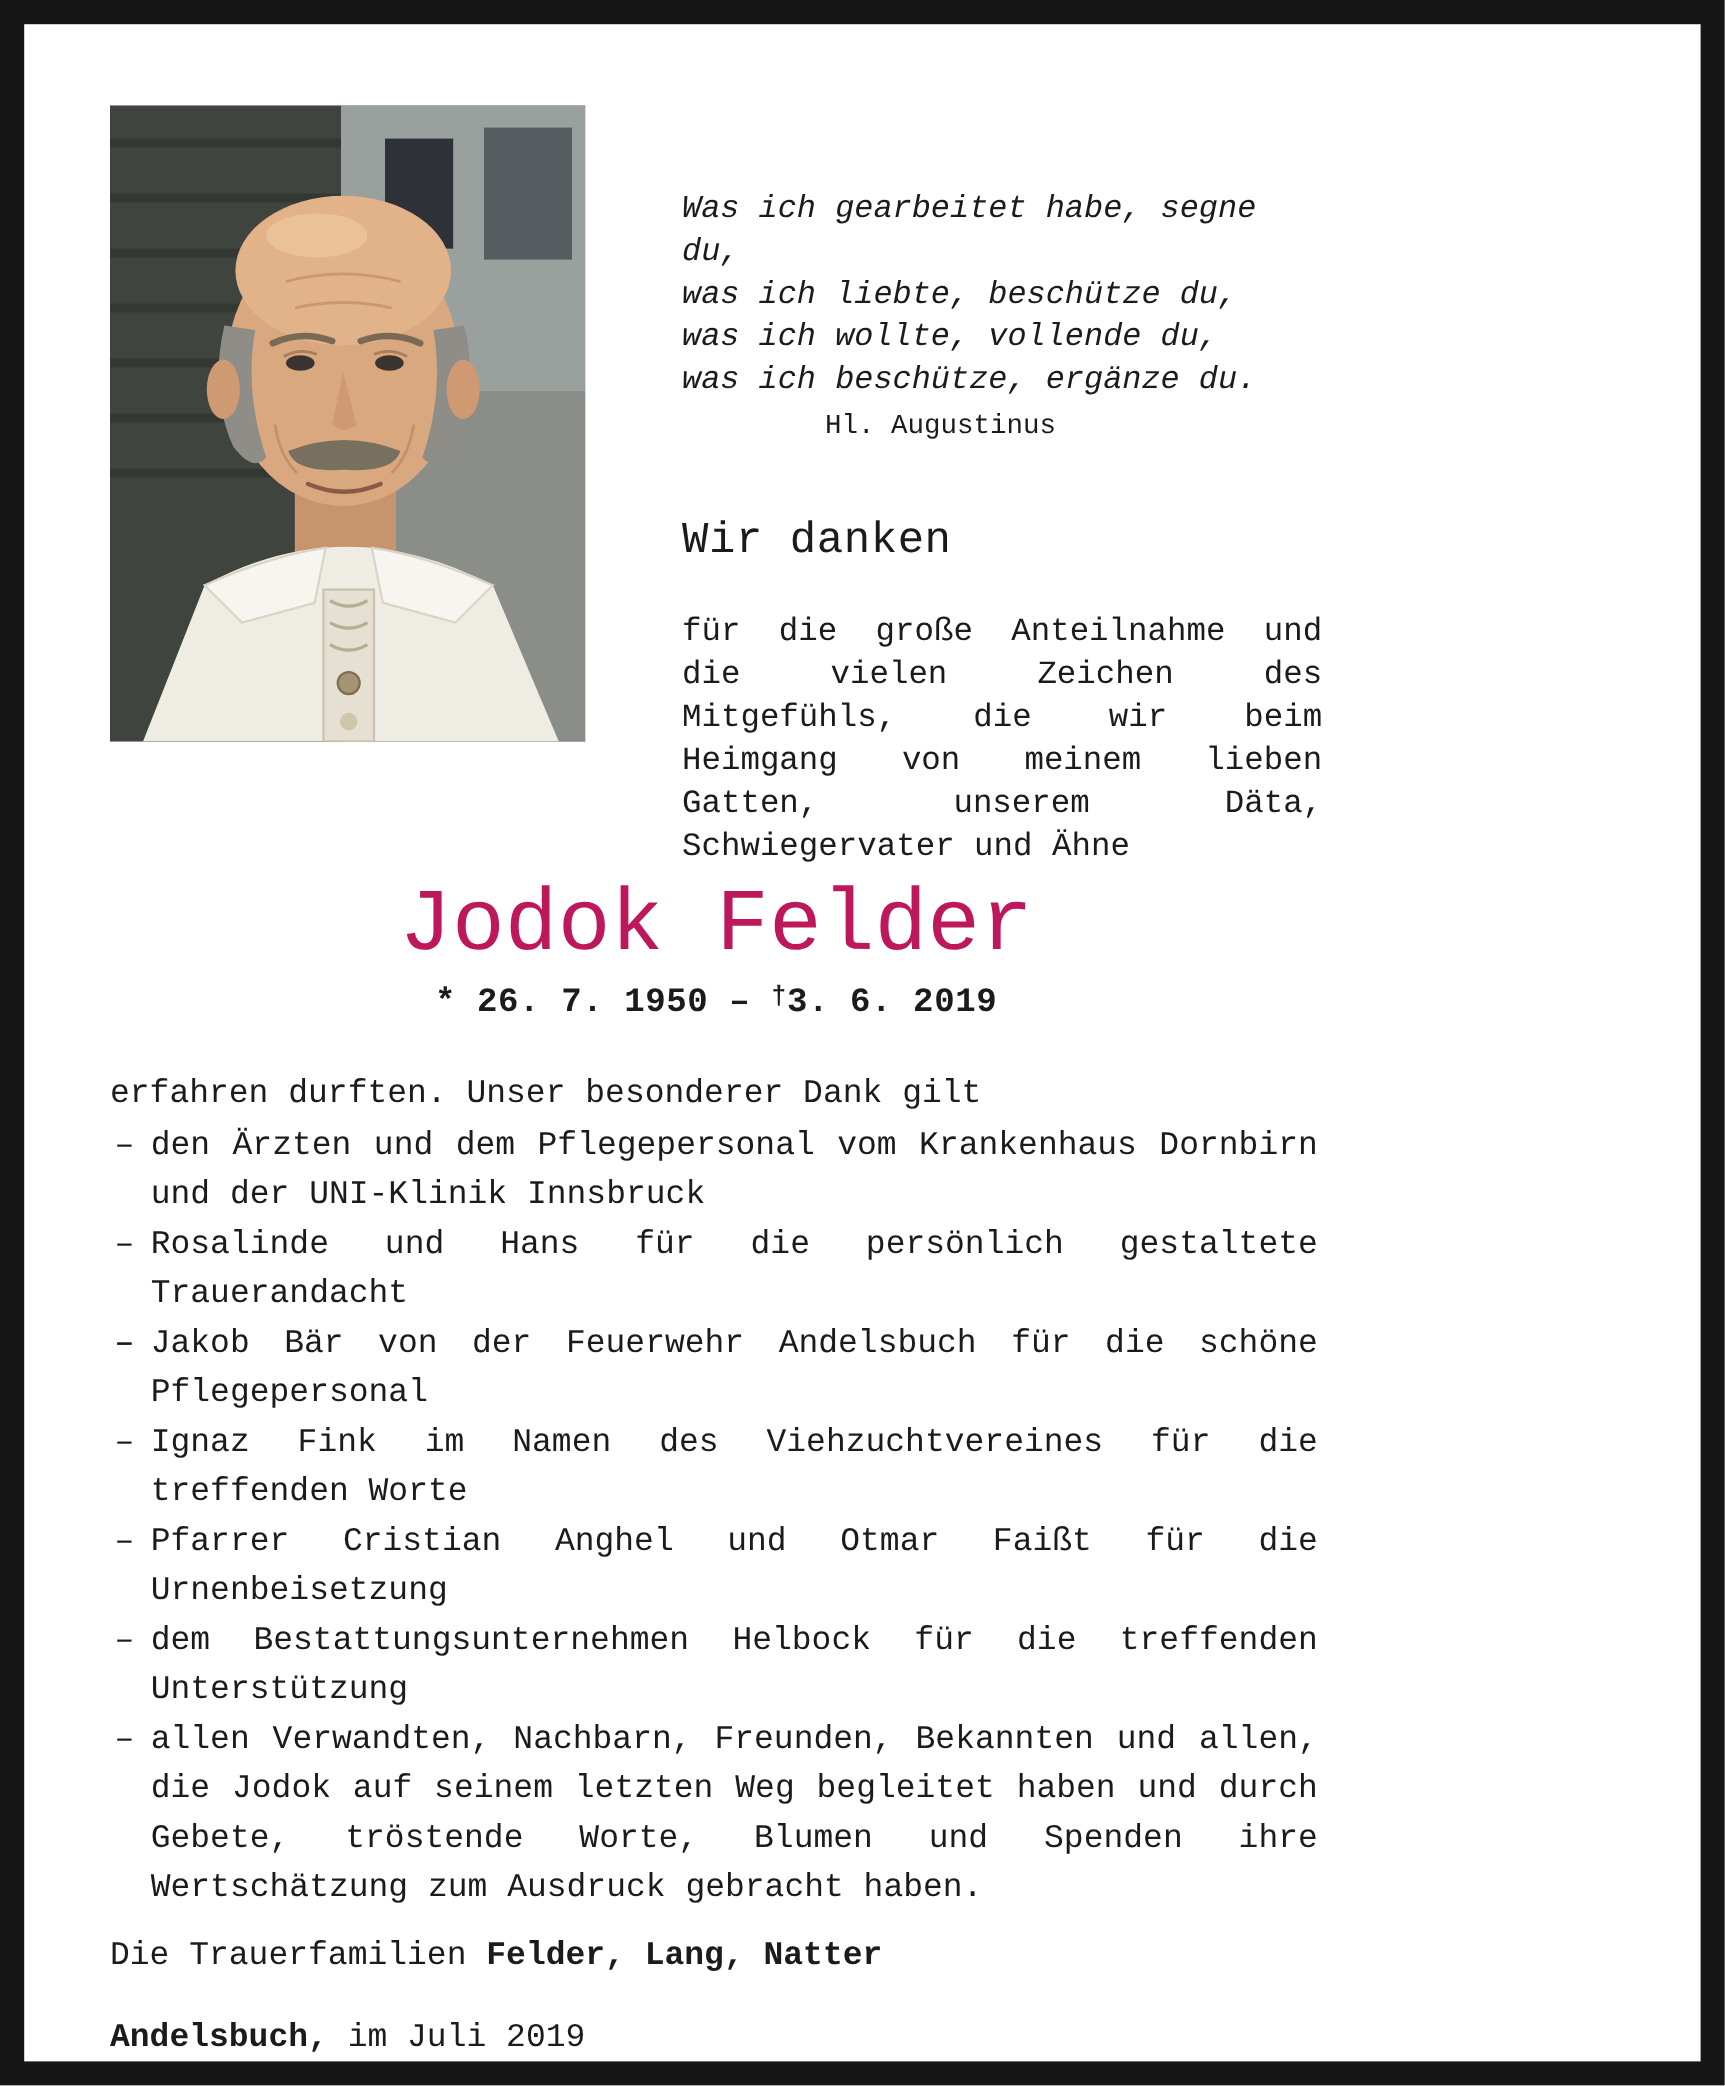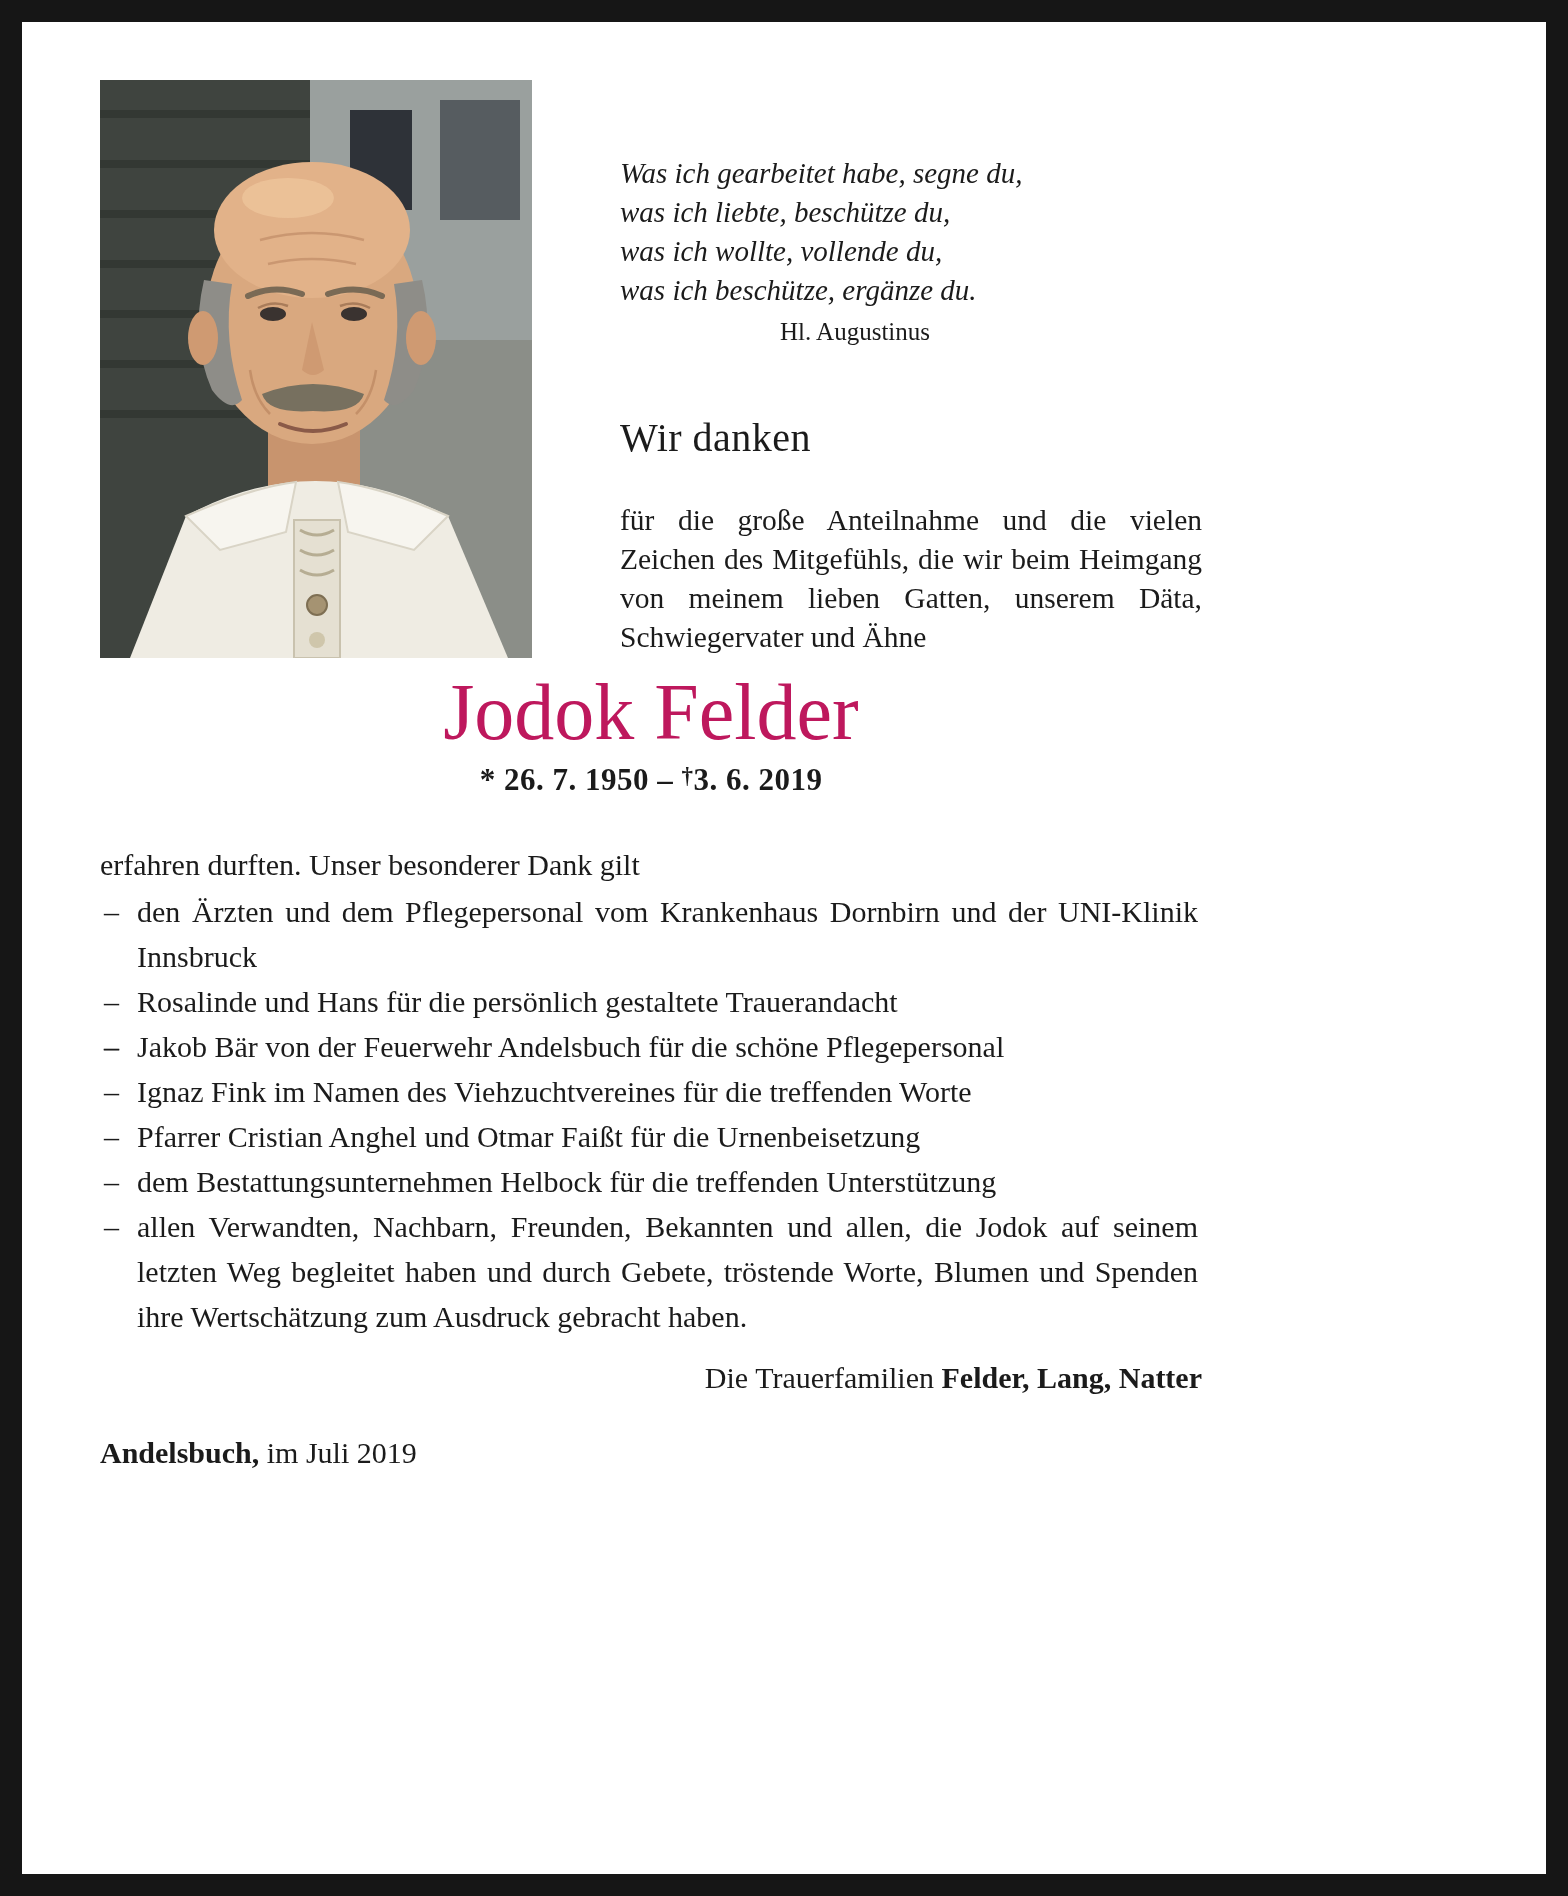--- a/index.html
+++ b/index.html
@@ -9,22 +9,23 @@
     position: relative;
     font-family: "Liberation Serif", "DejaVu Serif", serif;
     color: #1b1b1b;
   }
   .page {
     position: absolute; left: 22px; top: 22px; right: 22px; bottom: 22px;
     background: #ffffff;
     overflow: hidden;
   }
   .content {
-    padding: 58px 0 0 78px;
+    padding: 74px 0 0 78px;
     width: 1102px;
+    font-family: Liberation Mono, monospace;
   }
 
   
   .top { display: flex; }
   .photo {
     width: 432px; height: 578px; flex: none;
     background: #555;
   }
   .photo svg { display: block; width: 100%; height: 100%; }
   .right-col {
@@ -89,21 +90,20 @@
     font-size: 30px;
     line-height: 45px;
     text-align: justify;
   }
   ul.thanks-list li .marker {
     position: absolute; left: 4px; top: 0;
   }
 
   .families {
     margin-top: 16px;
-    text-align: right;
     font-size: 30px;
     line-height: 45px;
   }
   .bold { font-weight: bold; }
   .place-line {
     margin-top: 30px;
     font-size: 30px;
     line-height: 45px;
   }
 </style>

